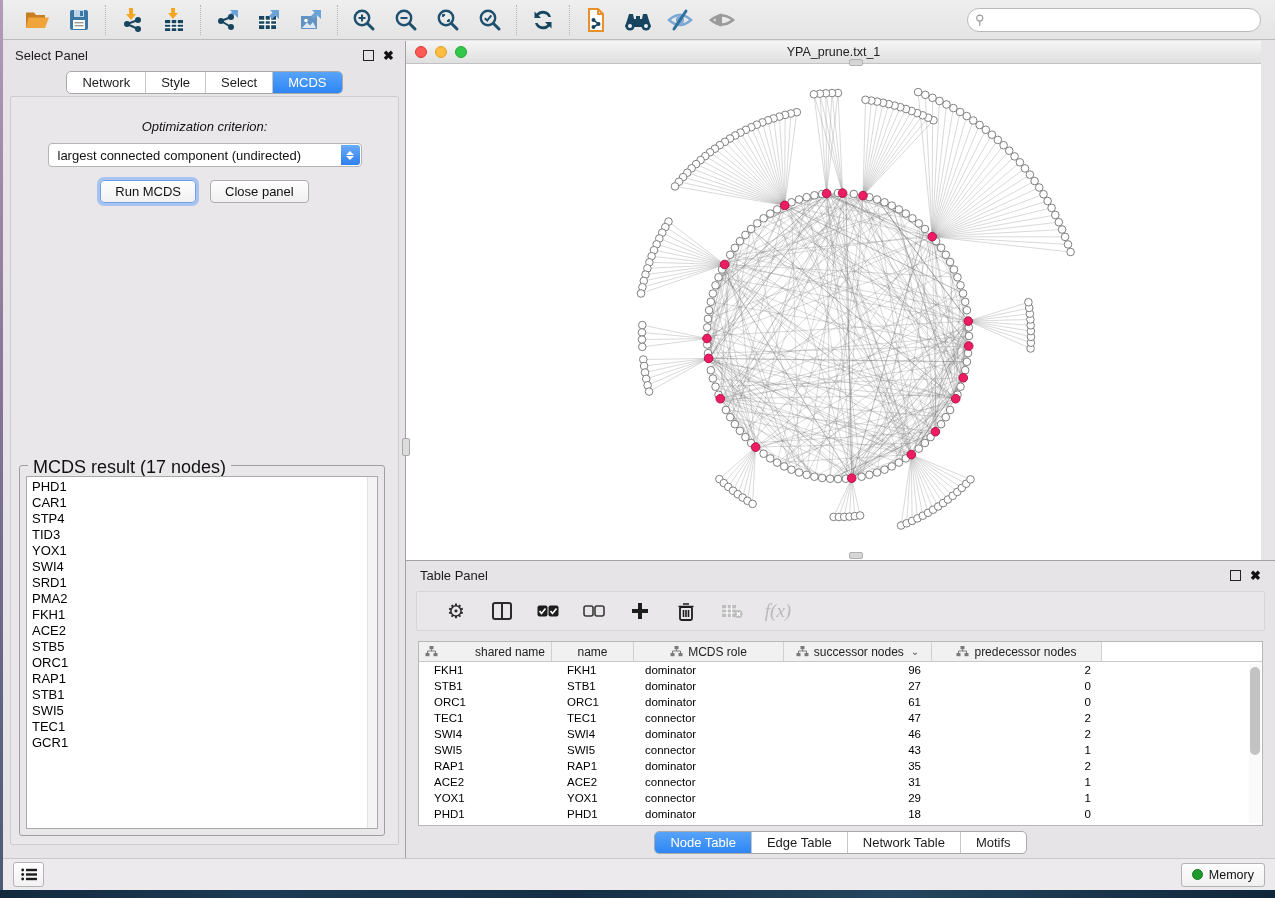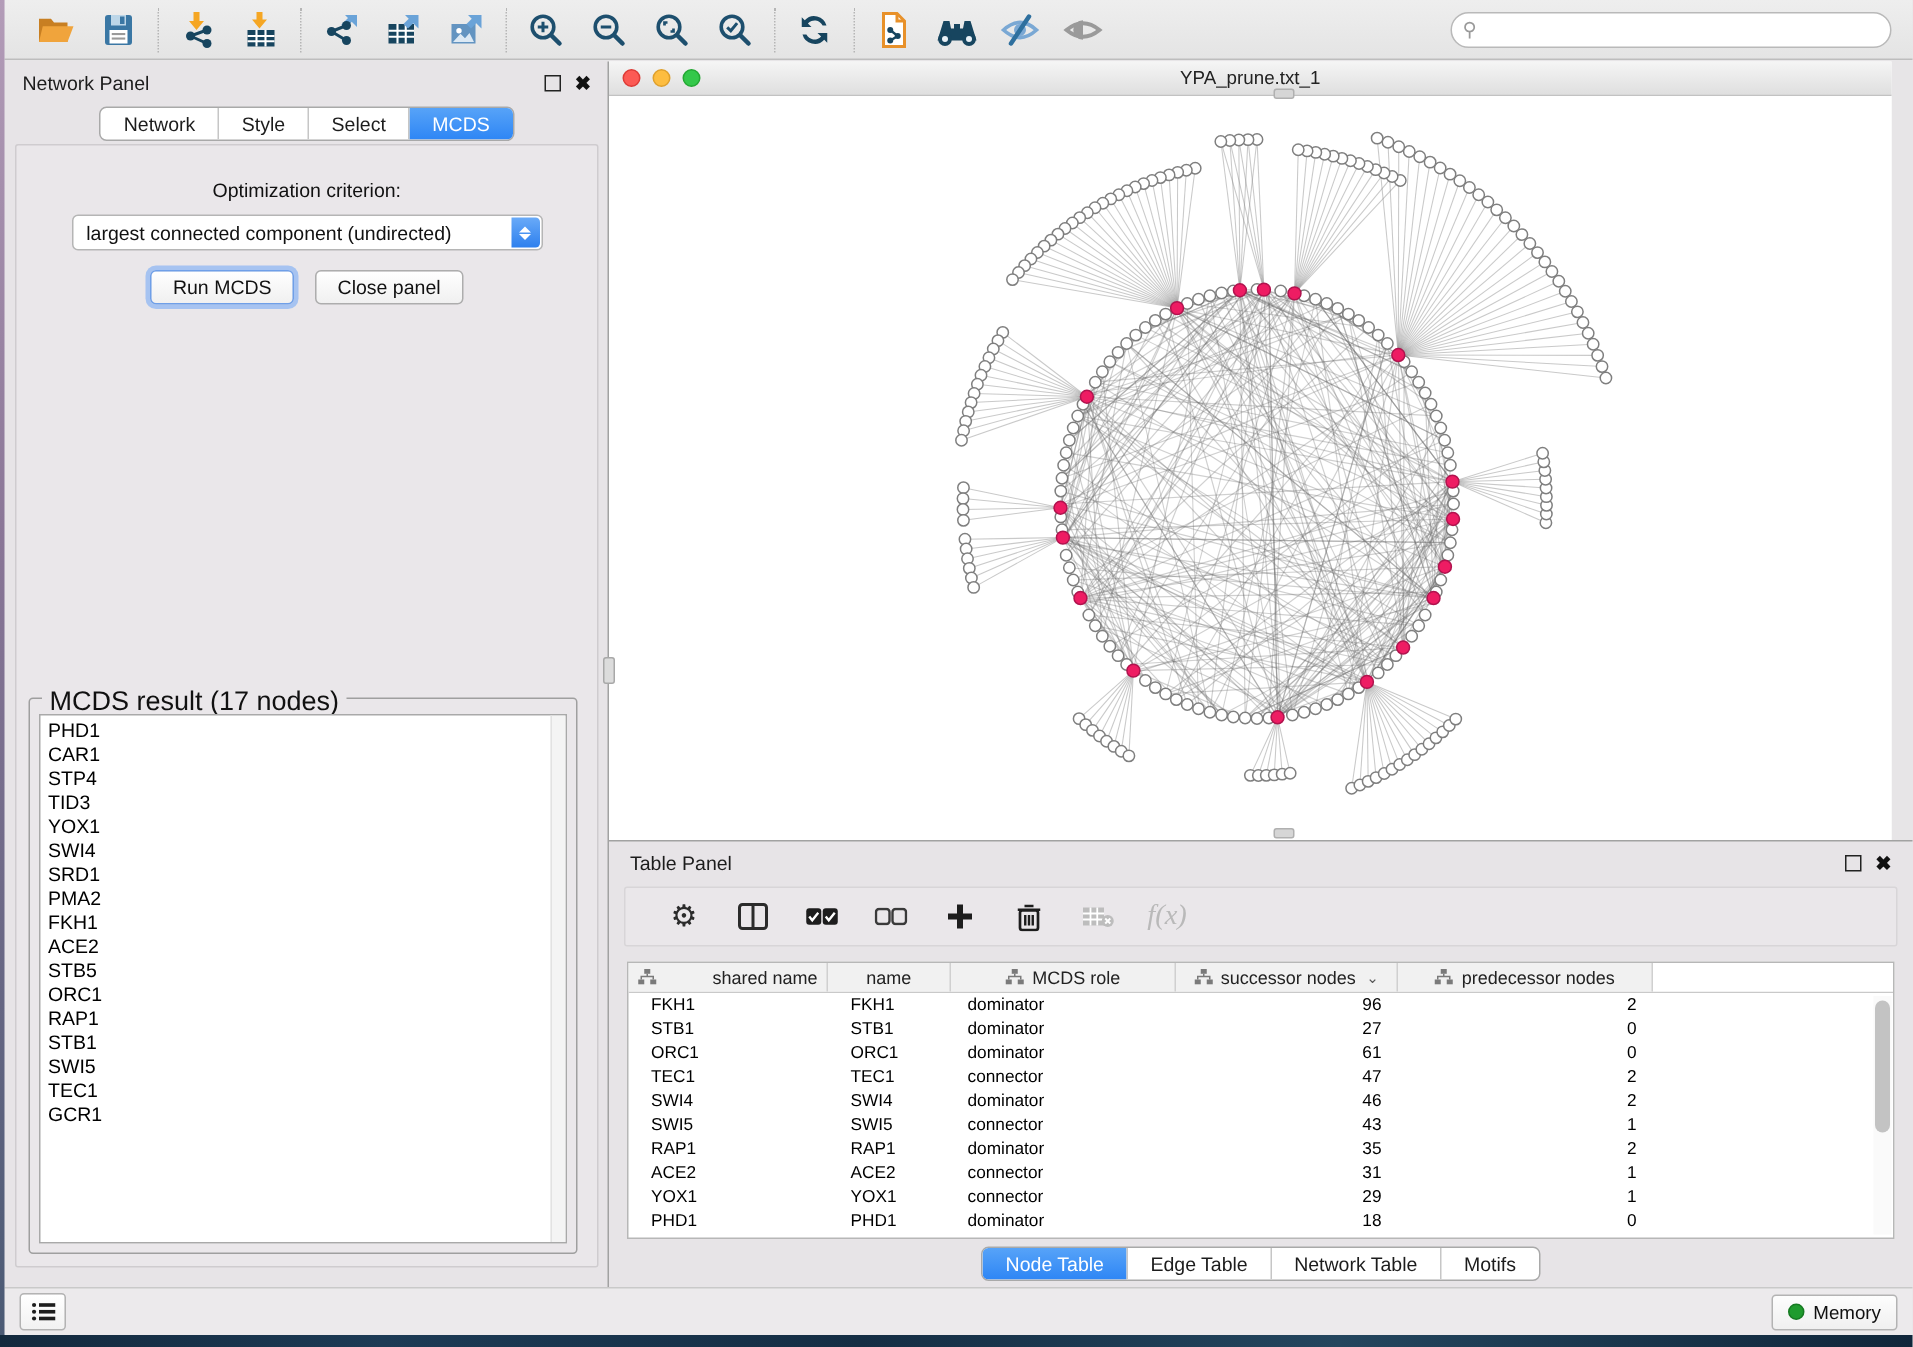--- a/index.html
+++ b/index.html
@@ -39,21 +39,21 @@
 
   .seg-tabs { display:flex; border:1px solid #a9a9a9; border-radius:5px; overflow:hidden;
     background:#fff; font-size:13px; }
   .seg-tab { padding:3px 15px; color:#1c1c1c; border-left:1px solid #c6c6c6; cursor:default; }
   .seg-tab:first-child { border-left:none; }
   .seg-tab.active { background:linear-gradient(#57a3f8,#2e86f5); color:#fff; }
   .cp-tabsrow { display:flex; justify-content:center; margin-top:2px; position:relative; z-index:2;}
 
   .cp-content { position:absolute; left:7px; right:7px; top:55px; bottom:13px;
     background:#eae7ea; border:1px solid #cfcccf; border-radius:2px; }
-  .opt-label { text-align:center; margin-top:22px; font-size:13px; color:#111; }
+  .opt-label { text-align:center; margin-top:22px; font-size:13px; color:#111;font-style:italic; }
   .dropdown { position:relative; width:314px; height:24px; margin:9px auto 0;
     background:#fff; border:1px solid #b5b5b5; border-radius:4px; display:flex; align-items:center; }
   .dropdown .dd-text { font-size:13px; padding-left:9px; color:#111; white-space:nowrap; }
   .dd-stepper { position:absolute; right:1px; top:1px; bottom:1px; width:19px;
     background:linear-gradient(#69aaf8,#2e80ee); border-radius:0 3px 3px 0;
     display:flex; flex-direction:column; align-items:center; justify-content:center; gap:1px; }
   .dd-up { width:0; height:0; border-left:4px solid transparent; border-right:4px solid transparent;
     border-bottom:4px solid #fff; }
   .dd-down { width:0; height:0; border-left:4px solid transparent; border-right:4px solid transparent;
     border-top:4px solid #fff; }
@@ -279,21 +279,21 @@
   </div>
   <div class="tb-spacer"></div>
   <div class="searchbox">
     <span class="mag">⚲</span>
     <input type="text" value="" placeholder="" style="">
   </div>
 </div>
 
 <div class="control-panel">
   <div class="cp-header">
-    <span class="cp-title">Network Panel</span>
+    <span class="cp-title">Select Panel</span>
     <span class="panel-winbtns">
       <span class="float-btn"></span>
       <span class="close-btn">✖</span>
     </span>
   </div>
   <div class="cp-tabsrow">
     <div class="seg-tabs" id="cp-tabs">
         <div class="seg-tab">Network</div>
         <div class="seg-tab">Style</div>
         <div class="seg-tab">Select</div>

